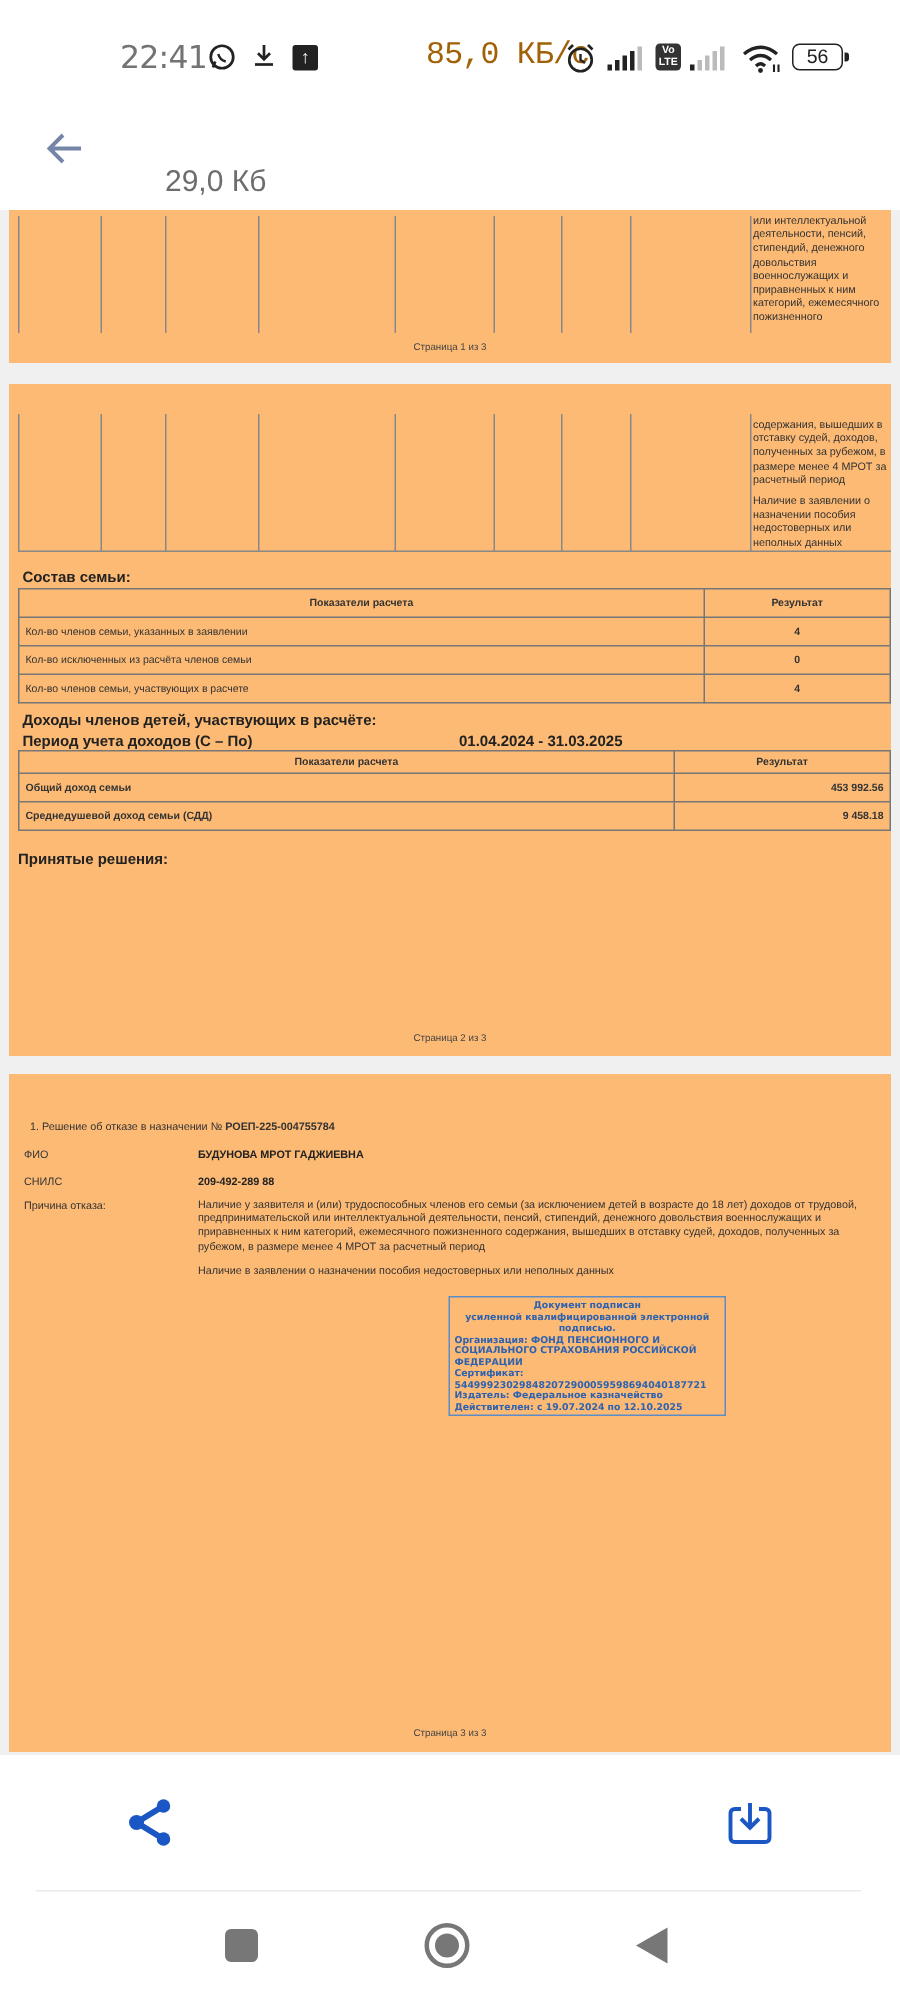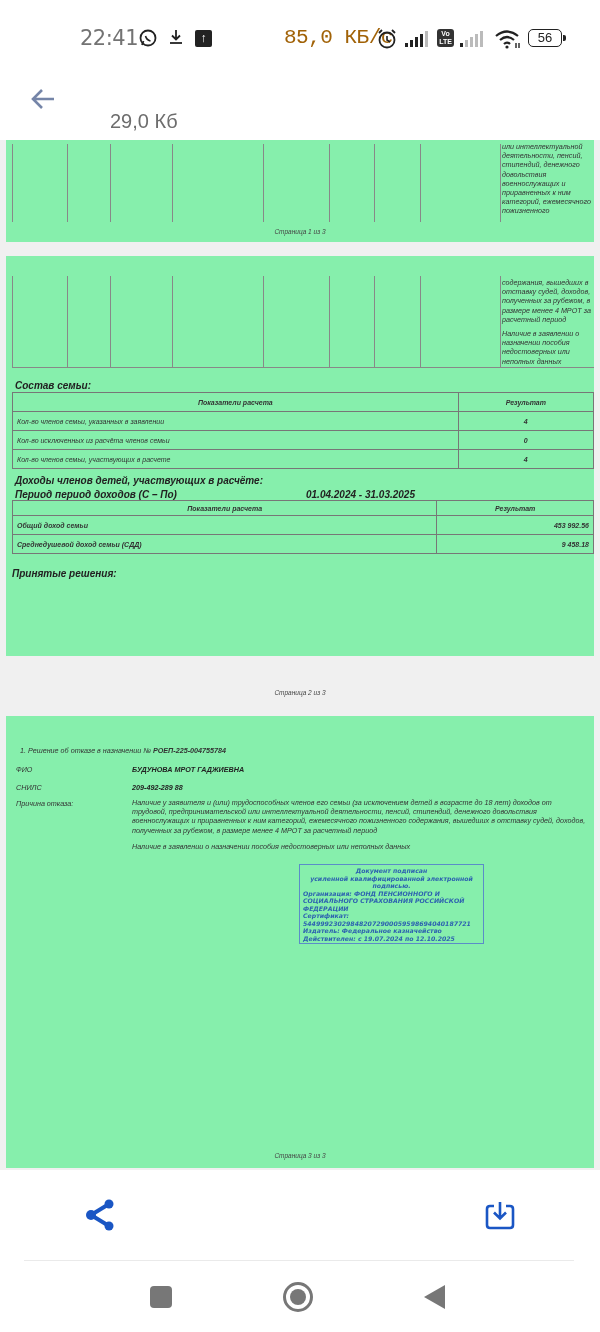--- a/index.html
+++ b/index.html
@@ -20,23 +20,23 @@
     .battery::after { content: ""; position: absolute; right: -5px; top: 5px; width: 3px; height: 6px; background: #222; border-radius: 0 2px 2px 0; }
 
     
     .header { position: absolute; top: 58px; left: 0; width: 600px; height: 80px; }
     .back-btn { position: absolute; left: 28px; top: 26px; width: 30px; height: 30px; cursor: pointer; }
     .doc-title { position: absolute; left: 110px; top: 6px; font-size: 30px; font-weight: bold; color: #1c1c1c; font-family: "Liberation Sans", sans-serif; letter-spacing: -0.3px; white-space: nowrap; }
     .doc-size { position: absolute; left: 110px; top: 52px; font-size: 20px; color: #6d6d6d; }
 
     
     .viewer { position: absolute; top: 140px; left: 0; width: 600px; height: 1030px; background: #f0f0f0; overflow: hidden; }
-    .page { position: absolute; left: 6px; width: 588px; background: #86efac; font-style: italic; }
+    .page { position: absolute; left: 6px; width: 588px; background: #fdba74; }
     .page1 { top: -10px; height: 112px; }
-    .page2 { top: 116px; height: 400px; }
+    .page2 { top: 116px; height: 448px; }
     .page3 { top: 576px; height: 452px; }
 
     .vline { position: absolute; width: 1px; background: #888; }
     .hline { position: absolute; height: 1px; background: #888; }
 
     .tiny { font-size: 7.2px; line-height: 9.2px; color: #333; }
     .cell-text { position: absolute; left: 496px; width: 92px; }
     .page-footer { position: absolute; left: 0; width: 100%; text-align: center; font-size: 6.5px; color: #444; }
 
     .section-label { position: absolute; left: 9px; font-size: 10px; font-weight: bold; color: #222; }
@@ -177,21 +177,21 @@
         <td class="c">0</td>
       </tr>
       <tr>
         <td>Кол-во членов семьи, участвующих в расчете</td>
         <td class="c">4</td>
       </tr>
     </tbody>
       </table>
 
     <div class="section-label" style="top:219px;">Доходы членов детей, участвующих в расчёте:</div>
-    <div class="section-label" style="top:233px;">Период период доходов (С – По)</div>
+    <div class="section-label" style="top:233px;">Период учета доходов (С – По)</div>
     <div class="section-label" style="top:233px; left:300px;">01.04.2024 -  31.03.2025</div>
     <table class="pdf" style="top:244px;">
       <tbody>
           <tr>
         <th class="l" style="height:15px;">Показатели расчета</th>
         <th style="height:15px;">Результат</th>
       </tr>
       <tr>
         <td class="b">Общий доход семьи</td>
         <td class="r">453 992.56</td>

